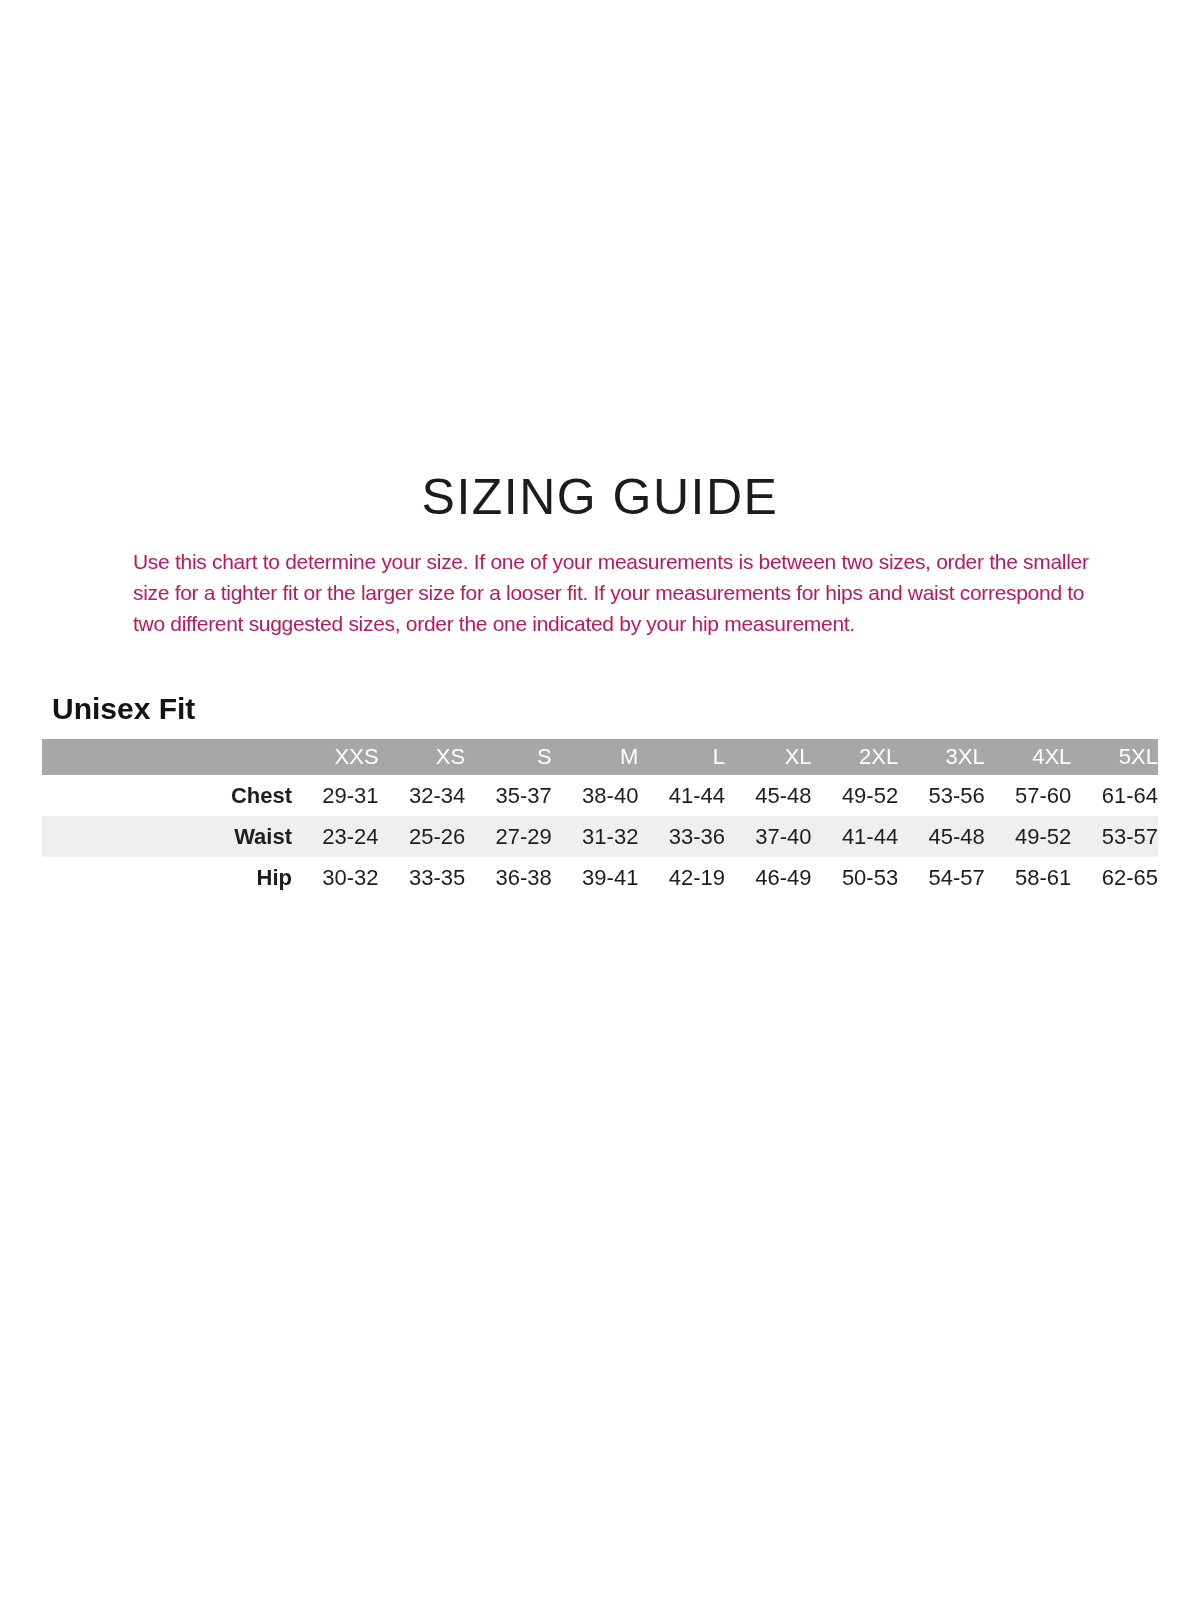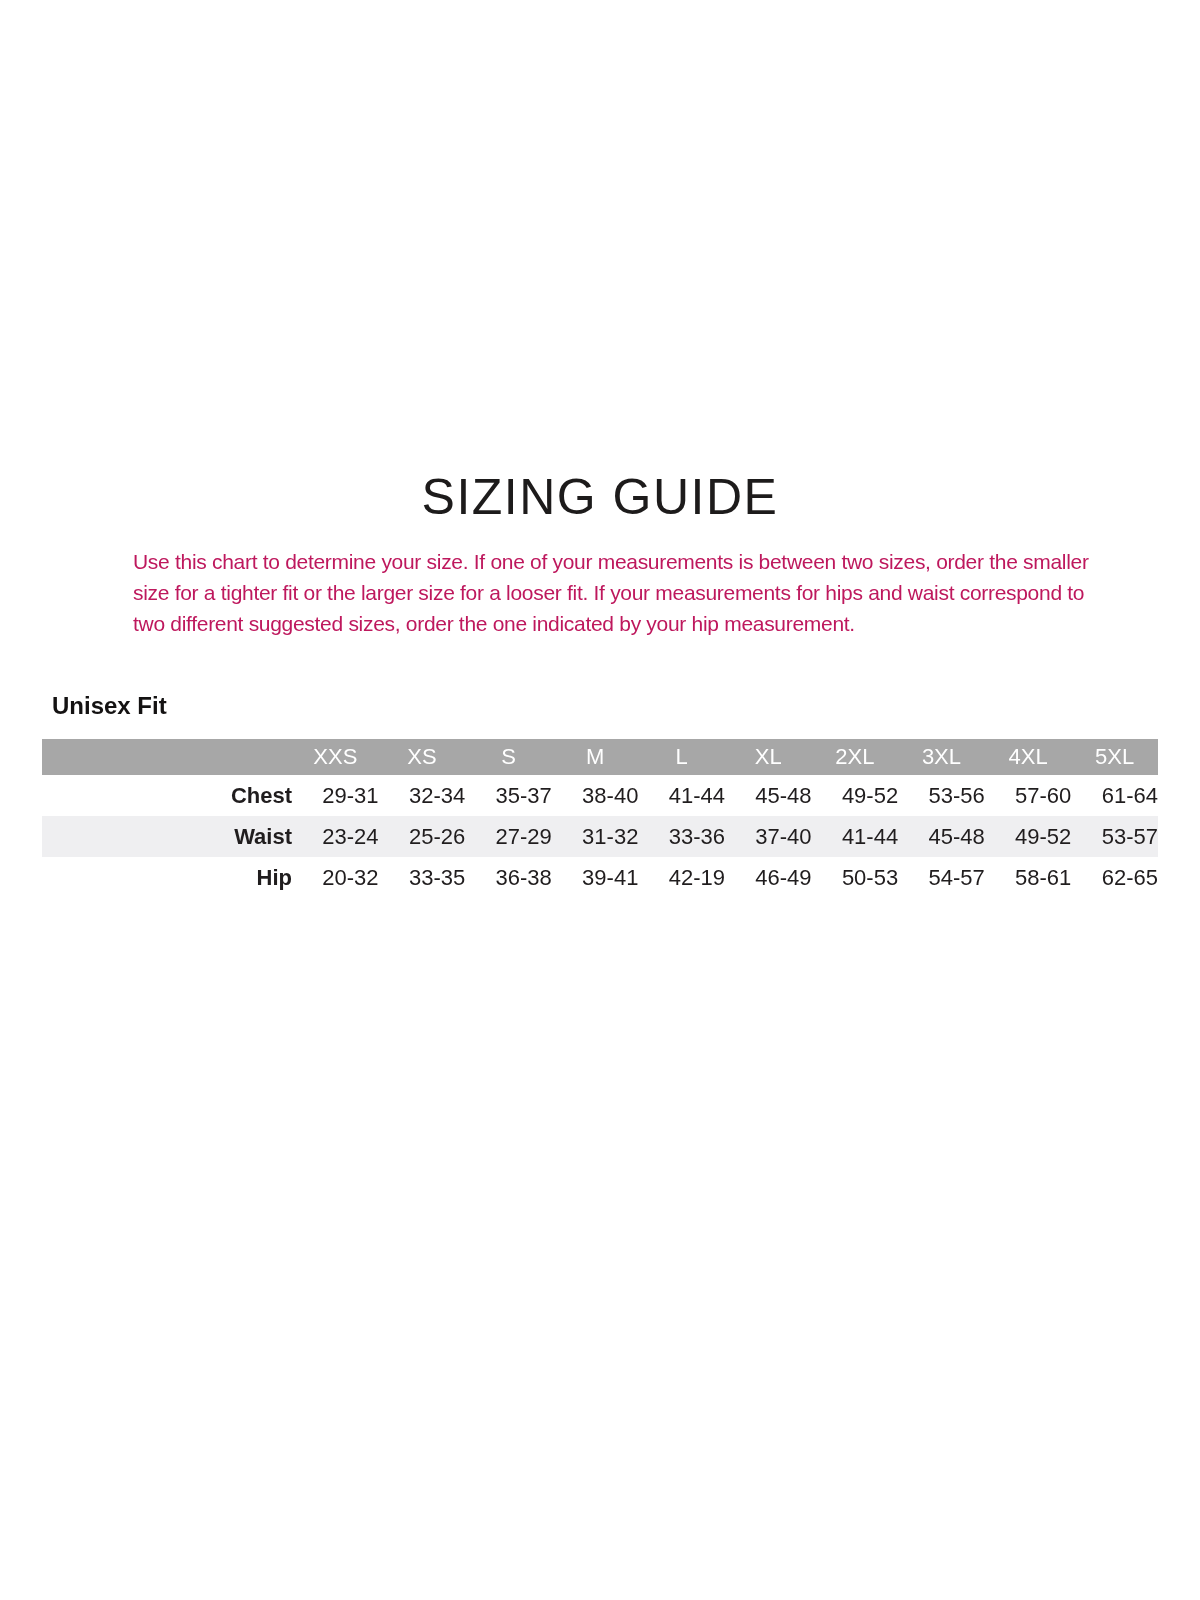--- a/index.html
+++ b/index.html
@@ -36,40 +36,40 @@
     width: 960px;
     font-size: 21px;
     line-height: 31px;
     letter-spacing: -0.3px;
     color: #be185d;
   }
   .section-label {
     position: absolute;
     top: 692px;
     left: 52px;
-    font-size: 24px;
+    font-size: 30px;
     font-weight: 700;
     color: #141212;
   }
   table.size-table {
     position: absolute;
     top: 739px;
     left: 42px;
     width: 1116px;
     border-collapse: collapse;
     table-layout: fixed;
     font-size: 22px;
   }
   table.size-table col.label-col { width: 250px; }
   table.size-table thead th {
     background: #a7a7a7;
     color: #ffffff;
     font-weight: 400;
     height: 36px;
-    text-align: center;
+    text-align: right;
     padding: 0;
   }
   table.size-table tbody td {
     height: 41px;
     text-align: right;
     padding: 0;
     color: #201d1e;
   }
   table.size-table tbody td.row-label {
     font-weight: 700;
@@ -144,21 +144,21 @@
         <td>31-32</td>
         <td>33-36</td>
         <td>37-40</td>
         <td>41-44</td>
         <td>45-48</td>
         <td>49-52</td>
         <td>53-57</td>
       </tr>
       <tr>
         <td class="row-label">Hip</td>
-        <td>20-32</td>
+        <td>30-32</td>
         <td>33-35</td>
         <td>36-38</td>
         <td>39-41</td>
         <td>42-19</td>
         <td>46-49</td>
         <td>50-53</td>
         <td>54-57</td>
         <td>58-61</td>
         <td>62-65</td>
       </tr>

